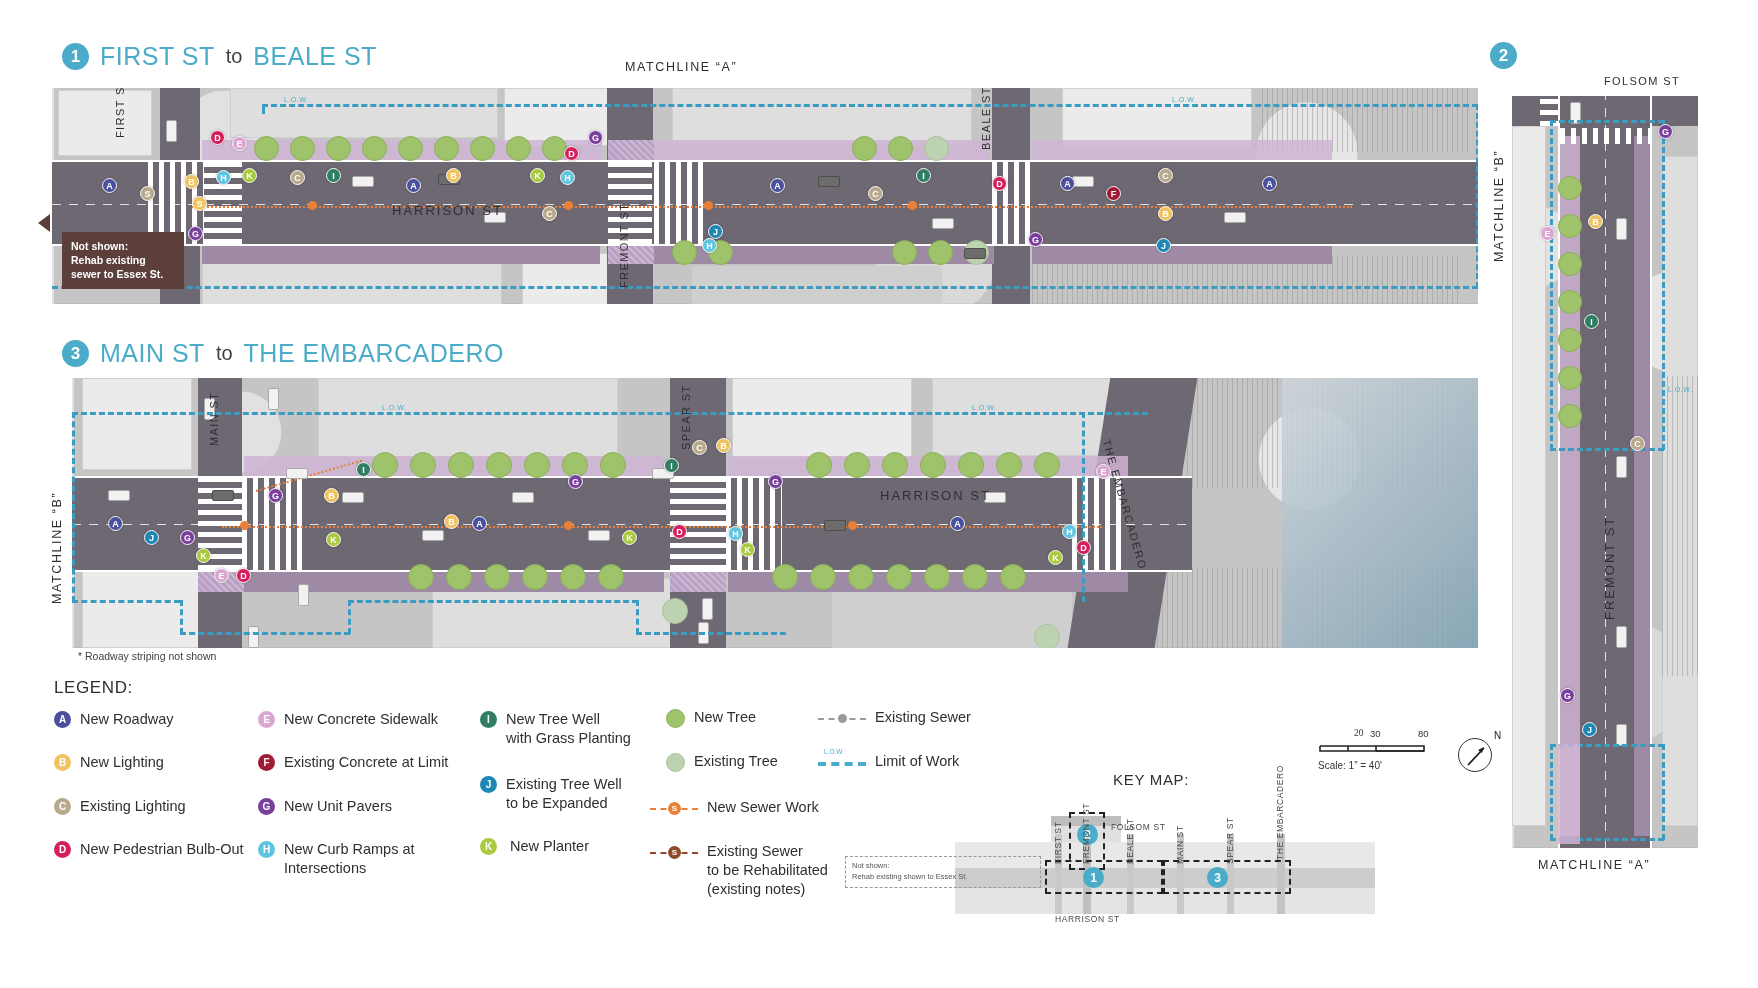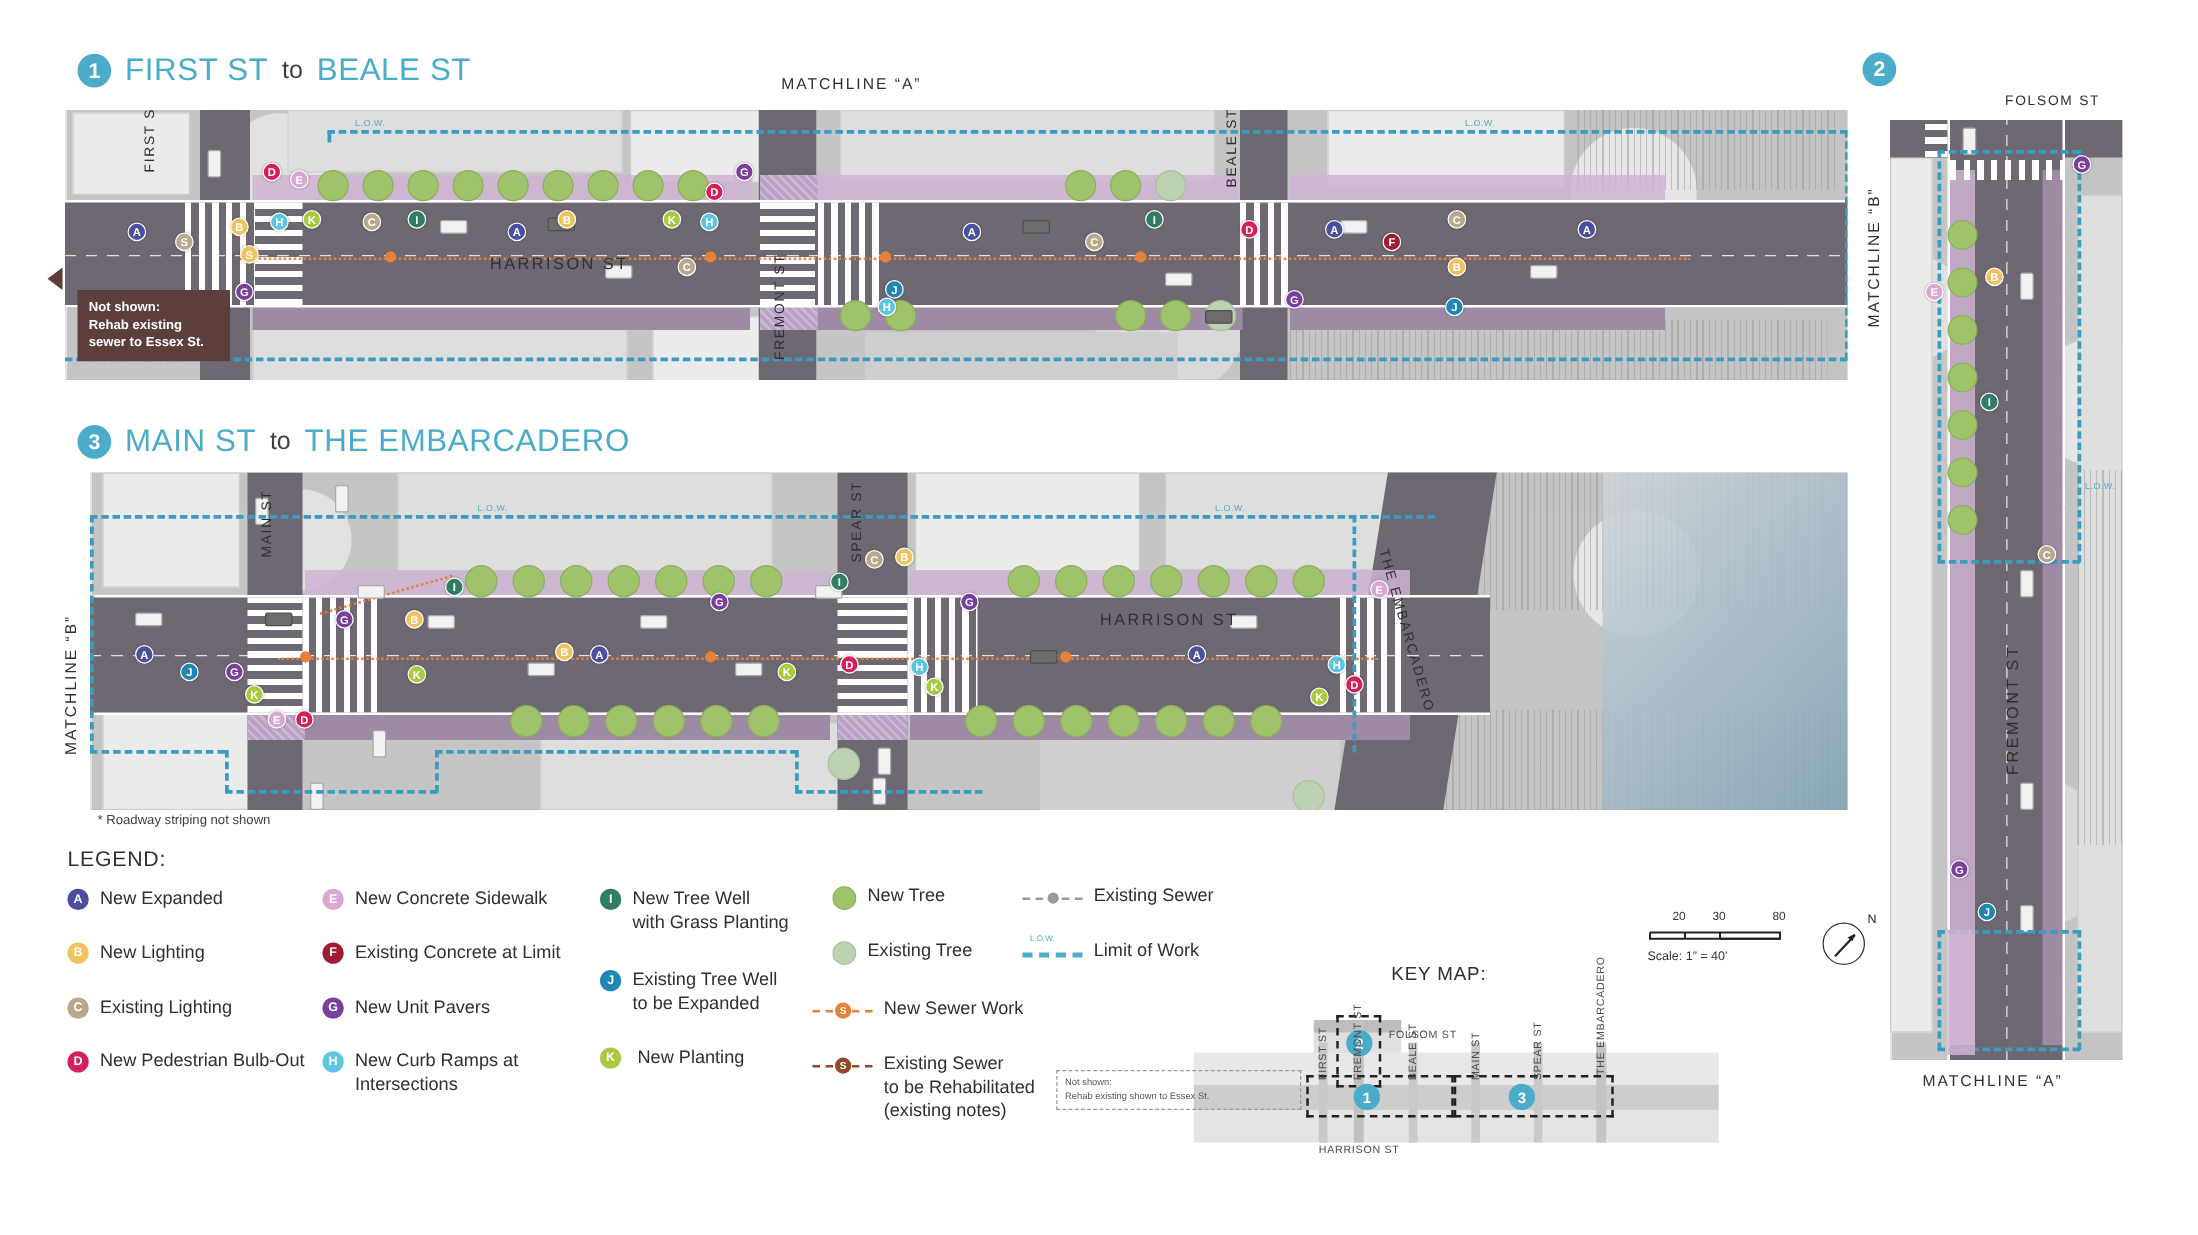--- a/index.html
+++ b/index.html
@@ -530,21 +530,21 @@
     <div class="stname big" style="left:808px; top:110px;">HARRISON ST</div>
     <div class="stname" style="left:1040px; top:60px; transform:rotate(74deg); transform-origin:left top; letter-spacing:1.6px;">THE EMBARCADERO</div>
   </div>
 
   <div class="note-star" style="left:78px; top:650px;">* Roadway striping not shown</div>
 
   <div class="legend-title" style="left:54px; top:678px;">LEGEND:</div>
 
   <div class="lg-item" style="left:54px; top:710px;">
     <div class="lg-chip" style="background:#4a4f9e;">A</div>
-    <div class="lg-text">New Expanded</div>
+    <div class="lg-text">New Roadway</div>
   </div>
   <div class="lg-item" style="left:54px; top:753px;">
     <div class="lg-chip" style="background:#f0c360;">B</div>
     <div class="lg-text">New Lighting</div>
   </div>
   <div class="lg-item" style="left:54px; top:797px;">
     <div class="lg-chip" style="background:#b9a98c;">C</div>
     <div class="lg-text">Existing Lighting</div>
   </div>
   <div class="lg-item" style="left:54px; top:840px;">
@@ -575,21 +575,21 @@
     <div class="lg-text">New Tree Well
 with Grass Planting</div>
   </div>
   <div class="lg-item" style="left:480px; top:775px;">
     <div class="lg-chip" style="background:#1e87b5;">J</div>
     <div class="lg-text">Existing Tree Well
 to be Expanded</div>
   </div>
   <div class="lg-item" style="left:480px; top:837px;">
     <div class="lg-chip" style="background:#a9c93f;">K</div>
-    <div class="lg-text" style="margin-left:4px;">New Planting</div>
+    <div class="lg-text" style="margin-left:4px;">New Planter</div>
   </div>
 
   <div class="lg-item" style="left:666px; top:708px;">
     <div class="lg-tree"></div>
     <div class="lg-text">New Tree</div>
   </div>
   <div class="lg-item" style="left:666px; top:752px;">
     <div class="lg-tree ex"></div>
     <div class="lg-text">Existing Tree</div>
   </div>
@@ -658,21 +658,21 @@
     <div class="km-lab vert" style="left:320px; top:30px;">THE EMBARCADERO</div>
     <div class="km-lab" style="left:100px; top:84px;">HARRISON ST</div>
 
     <div class="km-note" style="left:-110px; top:26px; width:196px;">
       <div>Not shown:</div>
       <div>Rehab existing shown to Essex St.</div>
     </div>
   </div>
 
   <div class="scalebar" style="left:1318px; top:728px; width:120px; height:46px;">
-    <div class="sb-ticks" style="left:20px; top:0px;">20</div>
+    <div class="sb-ticks" style="left:36px; top:0px;font-family:Liberation Serif, serif;">20</div>
     <div class="sb-ticks" style="left:52px; top:0px;">30</div>
     <div class="sb-ticks" style="left:100px; top:0px;">80</div>
     <svg class="sb-graphic" viewBox="0 0 112 12" style="left:0px; top:16px; width:112px; height:12px;">
       <path d="M2,2 L2,7 L30,7 L30,2 M30,2 L30,7 L58,7 M30,2 L58,2 L58,7 M58,2 L106,2 L106,7 L58,7" fill="none" stroke="#222" stroke-width="1.6"></path>
       <path d="M2,2 L30,2 M58,7 L106,7" fill="none" stroke="#222" stroke-width="1.6"></path>
     </svg>
     <div class="sb-caption" style="left:0px; top:32px;">Scale: 1” = 40'</div>
   </div>
 
   <div class="north" style="left:1458px; top:738px;">

